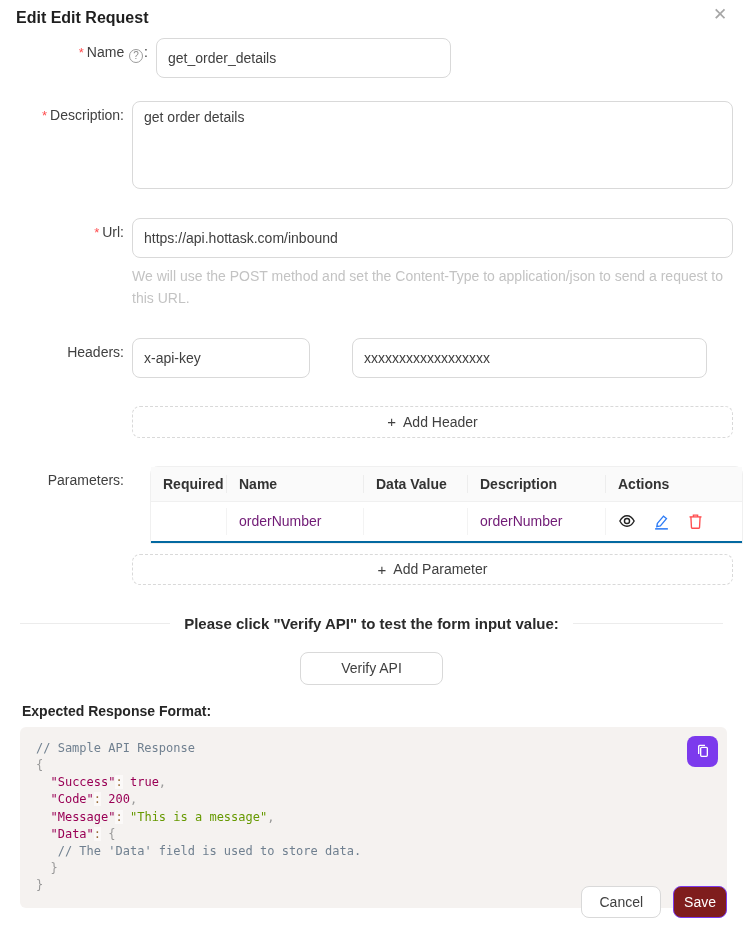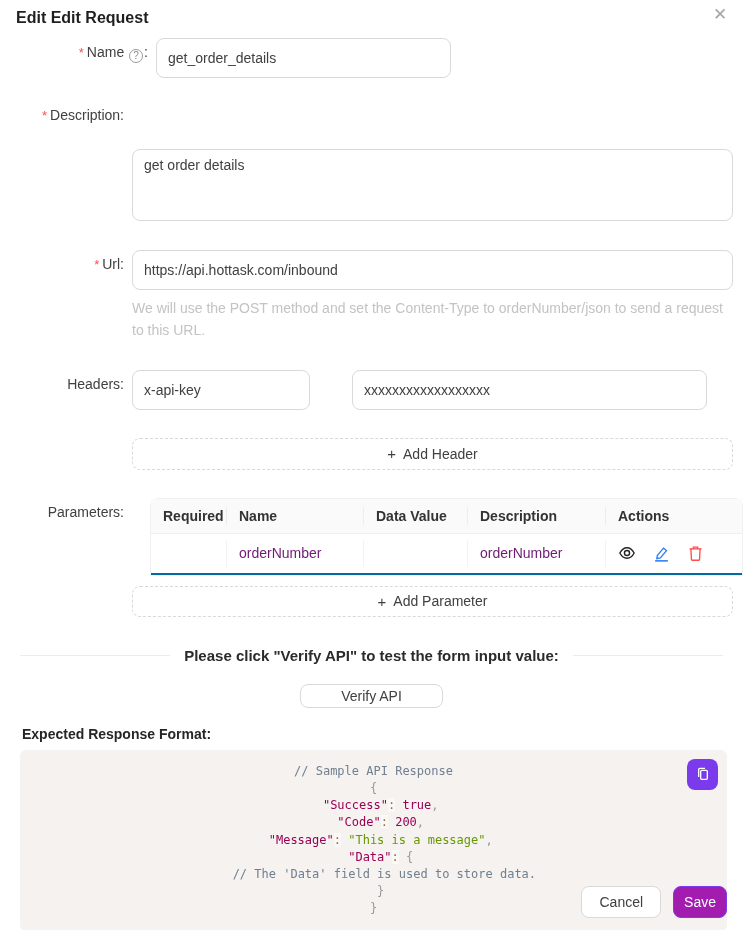--- a/index.html
+++ b/index.html
@@ -35,21 +35,21 @@
   }
   .form-control { flex: 1; margin-right: 10px; }
 
   .input, .textarea {
     width: 100%; border: 1px solid #d9d9d9; border-radius: 8px;
     font-size: 14px; color: #404040; padding: 5px 11px; background: #fff;
     font-family: "Liberation Sans", sans-serif; outline: none;
   }
   .input { height: 40px; }
   .input-name { width: 295px; }
-  .textarea { height: 72px; resize: none; line-height: 1.5; margin-top: 48px; }
+  .textarea { height: 88px; resize: none; line-height: 1.5; }
 
   .hint { font-size: 14px; color: #c3c3c3; line-height: 1.6; margin-top: 7px; }
 
   .row-gap-23 { margin-bottom: 23px; padding-left: 24px; }
   .row-gap-25 { margin-bottom: 25px; }
   .row-gap-28 { margin-bottom: 28px; }
 
   
   .header-pair { display: flex; align-items: center; gap: 30px; }
   .input-hkey { width: 178px; flex: 0 0 178px; }
@@ -88,33 +88,33 @@
   .actions-cell { display: flex; align-items: center; gap: 17px; }
   .icon-btn { background: none; border: none; padding: 0; cursor: pointer; display: inline-flex; }
 
   
   .divider { display: flex; align-items: center; margin: 30px 20px 0 20px; }
   .divider .line { flex: 1; height: 1px; background: #ececec; }
   .divider-text { margin: 0 14px; font-size: 15px; font-weight: 700; color: #2b2b2b; }
 
   .verify-wrap { display: flex; justify-content: center; margin-top: 20px; }
   .verify-btn {
-    width: 143px; height: 24px; border: 1px solid #d9d9d9; border-radius: 8px;
+    width: 143px; height: 33px; border: 1px solid #d9d9d9; border-radius: 8px;
     background: #fff; font-size: 14px; color: #404040; cursor: pointer;
     font-family: "Liberation Sans", sans-serif;
   }
 
   .response-label { margin: 18px 0 0 22px; font-size: 14px; font-weight: 700; color: #262626; }
 
   
   .code-block {
     margin: 8px 16px 0 20px; background: #f5f2f0; border-radius: 6px;
     padding: 13px 16px; position: relative; height: 181px;
   }
-  .code { font-family: "DejaVu Sans Mono", monospace; font-size: 12px; line-height: 17.2px; color: #333; text-align: center; }
+  .code { font-family: "DejaVu Sans Mono", monospace; font-size: 12px; line-height: 17.2px; color: #333; }
   .code-line { white-space: pre; }
   .tok-comment { color: #708090; }
   .tok-punct { color: #999999; }
   .tok-prop, .tok-bool, .tok-num { color: #990055; }
   .tok-str { color: #669900; }
   .tok-op { color: #9a6e3a; background: rgba(255,255,255,0.55); }
   .tok-plain { color: #333; }
   .copy-btn {
     position: absolute; top: 9px; right: 9px; width: 31px; height: 31px;
     background: #7c3aed; border: none; border-radius: 8px; cursor: pointer;
@@ -122,21 +122,21 @@
   }
 
   
   .modal-footer {
     position: absolute; right: 16px; bottom: 12px;
     display: flex; gap: 12px; align-items: center;
   }
   .btn { height: 32px; border-radius: 8px; font-size: 14px; cursor: pointer;
     font-family: "Liberation Sans", sans-serif; }
   .btn-cancel { background: #fff; border: 1px solid #d9d9d9; color: #404040; padding: 0 17px; }
-  .btn-save { background: #a21caf; border: 1px solid #7c3aed; color: #fff; padding: 0 10px; }
+  .btn-save { background: #7f1d1d; border: 1px solid #7c3aed; color: #fff; padding: 0 10px; }
 </style>
 </head>
 <body>
 
 <div class="modal">
 
   <div class="modal-header">
     <div class="modal-title">Edit Edit Request</div>
     <button class="close-btn">✕</button>
   </div>
@@ -161,21 +161,21 @@
         <textarea class="textarea" style="">get order details</textarea>
       </div>
     </div>
 
     <div class="form-row row-gap-28">
       <div class="form-label">
         <span class="req">*</span><span>Url:</span>
       </div>
       <div class="form-control">
         <input class="input" type="text" value="https://api.hottask.com/inbound" style="">
-        <div class="hint">We will use the POST method and set the Content-Type to orderNumber/json to send a request to this URL.</div>
+        <div class="hint">We will use the POST method and set the Content-Type to application/json to send a request to this URL.</div>
       </div>
     </div>
 
     <div class="form-row row-gap-28">
       <div class="form-label">Headers:</div>
       <div class="form-control">
         <div class="header-pair">
           <input class="input input-hkey" type="text" value="x-api-key" style="">
           <input class="input input-hval" type="text" value="xxxxxxxxxxxxxxxxxx" style="">
           <button class="minus-btn">

